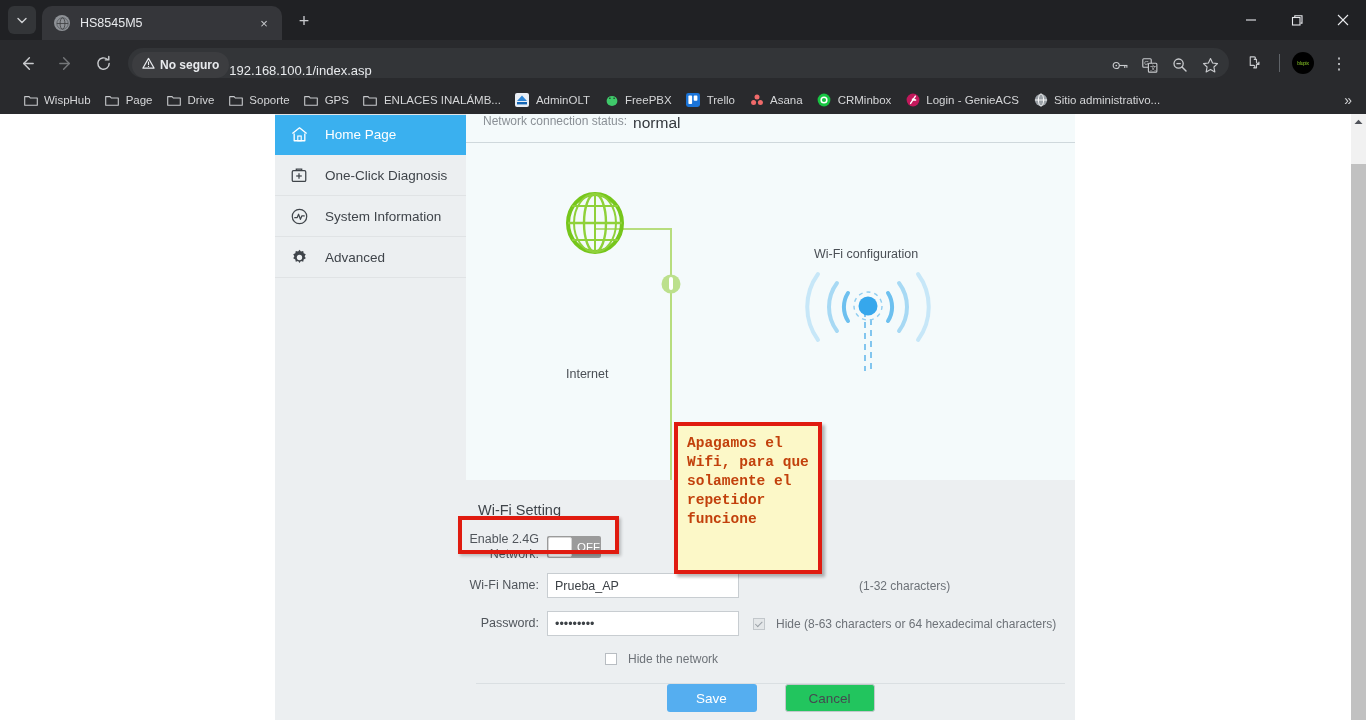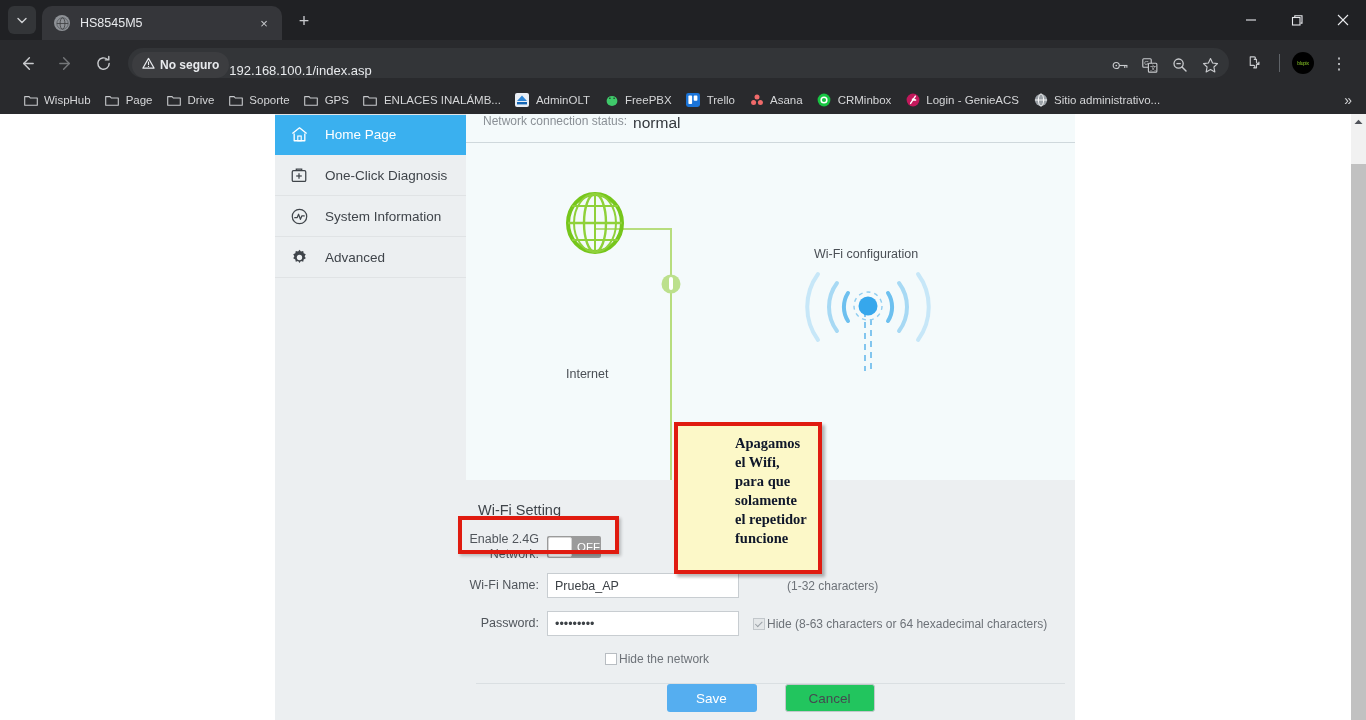--- a/index.html
+++ b/index.html
@@ -218,21 +218,21 @@
     width: 12px; height: 12px; border: 1px solid #b8bdc2;
     background: #ffffff; display: inline-flex;
     align-items: center; justify-content: center; flex-shrink: 0;
   }
   .cb.checked { background: #e4e7e9; border-color: #c2c7cb; }
   .cb.checked::after {
     content: ""; width: 6px; height: 3px;
     border-left: 1.6px solid #9aa0a6; border-bottom: 1.6px solid #9aa0a6;
     transform: rotate(-45deg) translate(0px, -1px);
   }
-  .cb-row { display: flex; align-items: center; gap: 2px; }
+  .cb-row { display: flex; align-items: center; gap: 11px; }
   .cb-text { font-size: 12px; color: #6d7278; }
 
   .divider { height: 1px; background: #dadfe2; margin: 8px 10px 0 10px; }
 
   .btnrow { display: flex; justify-content: center; gap: 28px; margin-top: 0; }
   .btn {
     width: 90px; height: 28px; border-radius: 3px;
     display: flex; align-items: center; justify-content: center;
     font-size: 13.5px;
   }
@@ -241,22 +241,22 @@
 
   
   .note {
     position: absolute; left: 674px; top: 308px;
     width: 148px; height: 152px;
     background: #fcf8c8; border: 4px solid #e01b10;
     box-shadow: 3px 3px 3px rgba(0,0,0,0.28);
     padding: 8px 9px; z-index: 50;
   }
   .note-text {
-    font-size: 14.5px; color: #0f172a; line-height: 19px;
-    font-family: Liberation Serif, serif; font-weight: bold; margin-left: 48px;
+    font-size: 14.5px; color: #c2410c; line-height: 19px;
+    font-family: Liberation Mono, monospace; font-weight: bold;
   }
   .hl-box {
     position: absolute; left: 458px; top: 402px;
     width: 161px; height: 38px;
     border: 4px solid #e01b10; z-index: 40;
     box-shadow: 2px 2px 3px rgba(0,0,0,0.22);
     pointer-events: none;
   }
 </style>
 </head>
@@ -605,21 +605,21 @@
             </div>
             <div class="toggle">
               <div class="knob"></div>
               <div class="state">OFF</div>
             </div>
           </div>
 
           <div class="frow" style="margin-top:6px;">
             <div class="flabel">Wi-Fi Name:</div>
             <input class="tinput" type="text" value="Prueba_AP" style="">
-            <span class="hint" style="margin-left:48px;">(1-32 characters)</span>
+            <span class="hint" style="margin-left:120px;">(1-32 characters)</span>
           </div>
 
           <div class="frow" style="margin-top:5px;">
             <div class="flabel">Password:</div>
             <input class="tinput" type="text" value="•••••••••" style="">
             <span class="cb-row" style="margin-left:14px;">
               <span class="cb checked"></span>
               <span class="cb-text">Hide (8-63 characters or 64 hexadecimal characters)</span>
             </span>
           </div>

